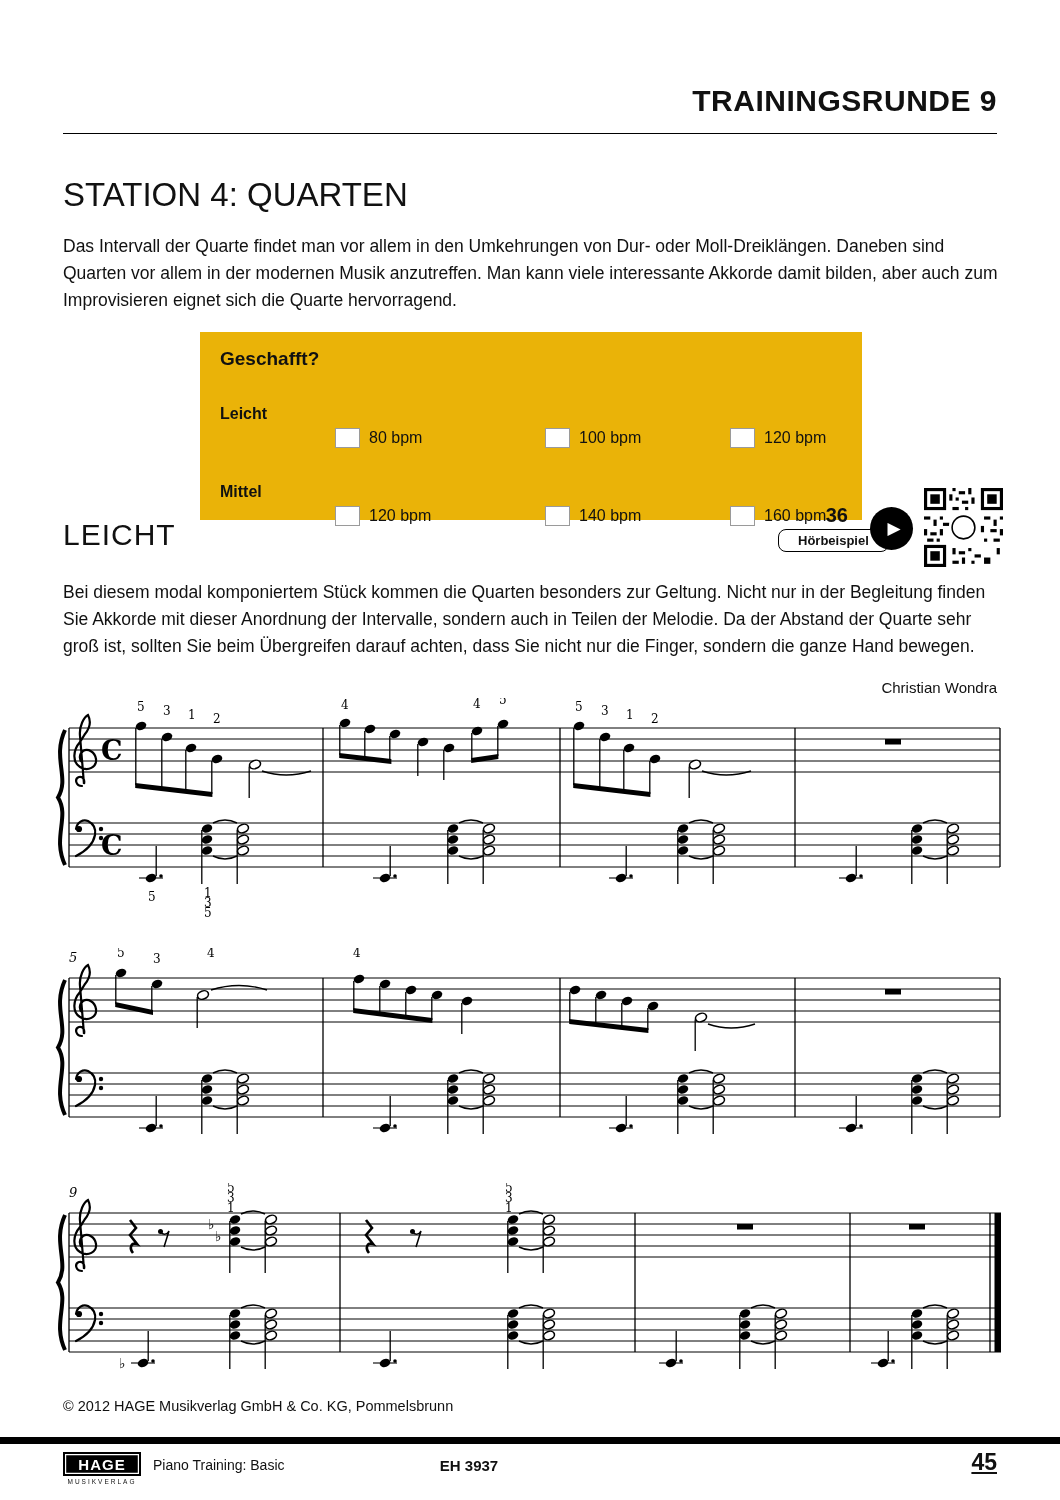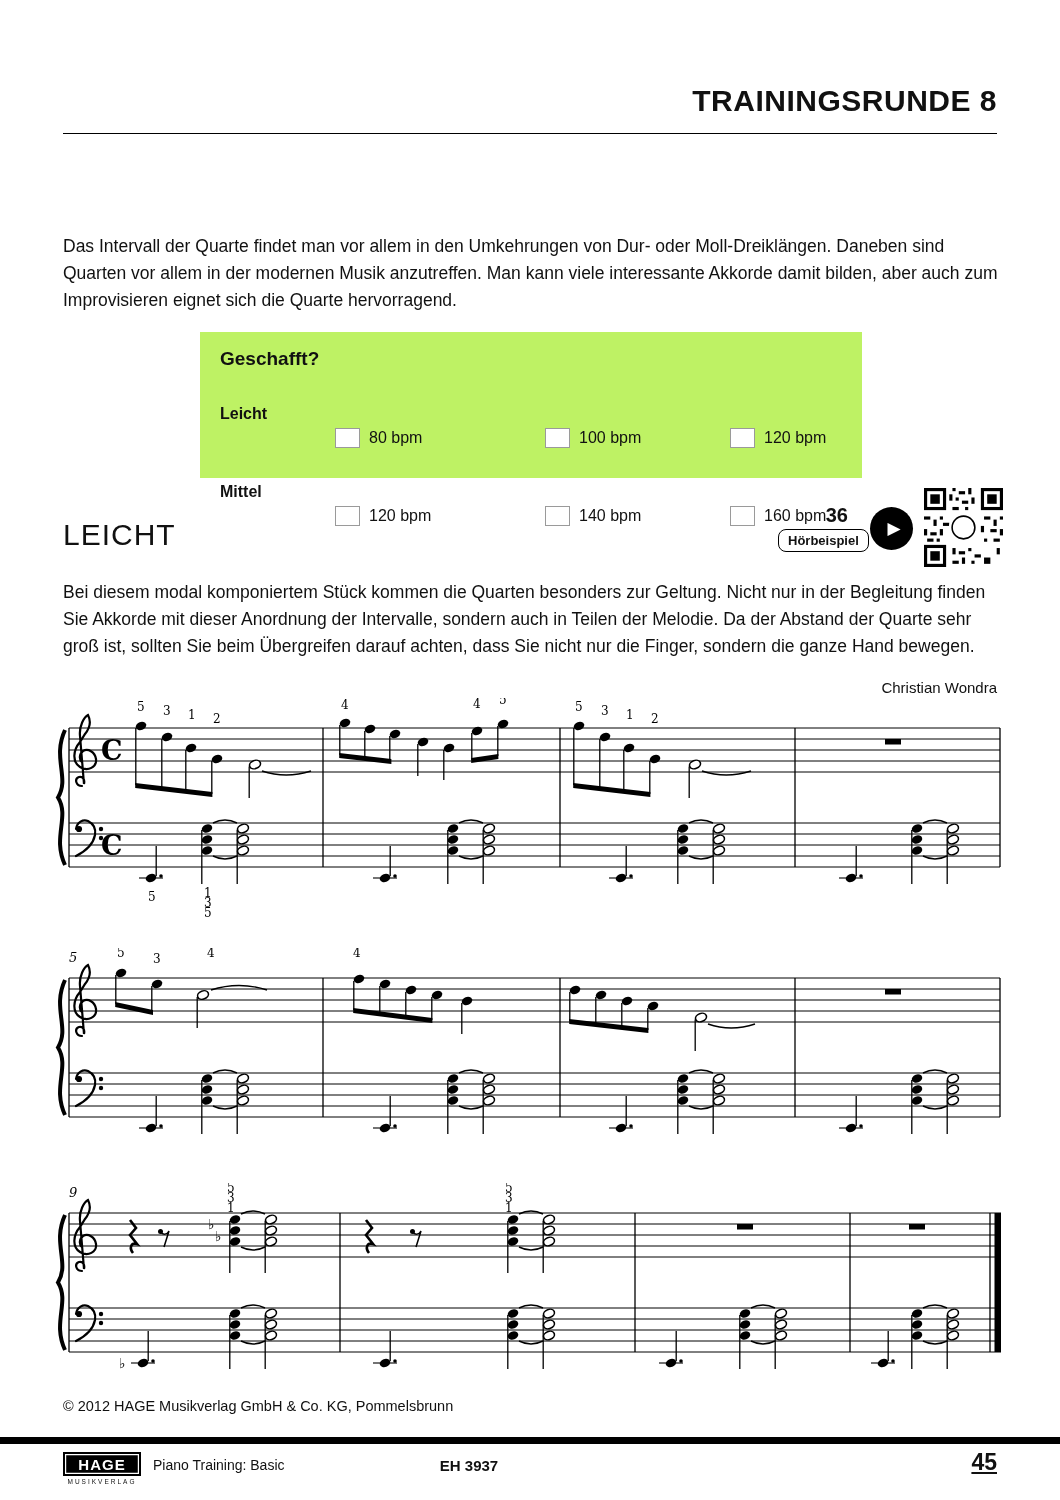--- a/index.html
+++ b/index.html
@@ -8,32 +8,32 @@
     position: relative; width: 1060px; height: 1500px; background:#fff;
     font-family: "Liberation Sans", sans-serif; color:#111; overflow:hidden;
   }
   
   .header-title { position:absolute; top:84px; right:63px; font-size:30px; font-weight:bold; letter-spacing:.5px; }
   .header-rule { position:absolute; top:133px; left:63px; width:934px; border-top:1.6px solid #000; }
   
   .station-title { position:absolute; top:176px; left:63px; font-size:33px; font-weight:400; }
   .intro { position:absolute; top:233px; left:63px; width:938px; font-size:17.5px; line-height:1.55; }
   
-  .geschafft { position:absolute; top:332px; left:200px; width:662px; height:146px; background:#bef264; padding:16px 20px; }
+  .geschafft { position:absolute; top:332px; left:200px; width:662px; height:188px; background:#eab308; padding:16px 20px; }
   .geschafft-title { font-weight:bold; font-size:19px; margin-bottom:10px; }
   .g-row { display:flex; align-items:center; margin-top:10px; }
   .g-label { width:115px; font-weight:bold; font-size:16px; }
   .g-opt { display:flex; align-items:center;margin-top:48px; }
   .g-opt.w1 { width:210px; } .g-opt.w2 { width:185px;text-align:right; }
   .checkbox { width:25px; height:20px; background:#fff; border:1px solid #9a9a9a; margin-right:9px; }
   .bpm { font-size:16px; }
   
   .leicht-heading { position:absolute; top:518px; left:63px; font-size:30px; font-weight:400; letter-spacing:1px; }
   .audio-number { position:absolute; top:504px; left:778px; width:70px; text-align:right; font-size:20px; font-weight:bold; }
-  .audio-label { position:absolute; top:529px; left:778px; border:1.6px solid #000; border-radius:8px; padding:3px 9px; font-size:13px; font-weight:bold; background:#fff; }
+  .audio-label { position:absolute; top:529px; left:778px; border:1.6px solid #000; border-radius:8px; padding:3px 19px; font-size:13px; font-weight:bold; background:#fff; }
   .play-button { position:absolute; top:507px; left:870px; width:43px; height:43px; border-radius:50%; background:#000; color:#fff; display:flex; align-items:center; justify-content:center; font-size:17px; padding-left:5px; cursor:pointer; }
   .qr { position:absolute; top:488px; left:924px; width:79px; height:79px; }
   .leicht-desc { position:absolute; top:579px; left:63px; width:938px; font-size:17.5px; line-height:1.55; }
   .composer { position:absolute; top:679px; right:63px; font-size:15px; }
   
   .system { position:absolute; left:55px; width:950px; height:230px; }
   .staffline { stroke:#000; stroke-width:1; }
   .bl { stroke:#000; stroke-width:1.3; }
   .stem { stroke:#000; stroke-width:1.3; }
   .ledger { stroke:#000; stroke-width:1.1; }
@@ -83,23 +83,24 @@
         </g>
       <g id="bclef">
           <circle cx="6" cy="131" r="3.1" fill="#000"></circle>
           <path d="M3,131 C4,124 10,121 15,123 C21,126 23,131 22,137 C20,147 11,154 3,158" fill="none" stroke="#000" stroke-width="2.2" stroke-linecap="round"></path>
           <circle cx="28" cy="131" r="2.2" fill="#000"></circle>
           <circle cx="28" cy="140" r="2.2" fill="#000"></circle>
         </g>
     </defs>
   </svg>
 
-  <div class="header-title">TRAININGSRUNDE 8</div>
+  <div class="header-title">TRAININGSRUNDE 9</div>
   <div class="header-rule"></div>
 
+  <div class="station-title">STATION 4: QUARTEN</div>
   <div class="intro">Das Intervall der Quarte findet man vor allem in den Umkehrungen von Dur- oder Moll-Dreiklängen. Daneben sind Quarten vor allem in der modernen Musik anzutreffen. Man kann viele interessante Akkorde damit bilden, aber auch zum Improvisieren eignet sich die Quarte hervorragend.</div>
 
   <div class="geschafft">
     <div class="geschafft-title">Geschafft?</div>
     <div class="g-row">
       <div class="g-label">Leicht</div>
       <div class="g-opt w1">
           <span class="checkbox"></span>
           <span class="bpm">80 bpm</span>
         </div>

